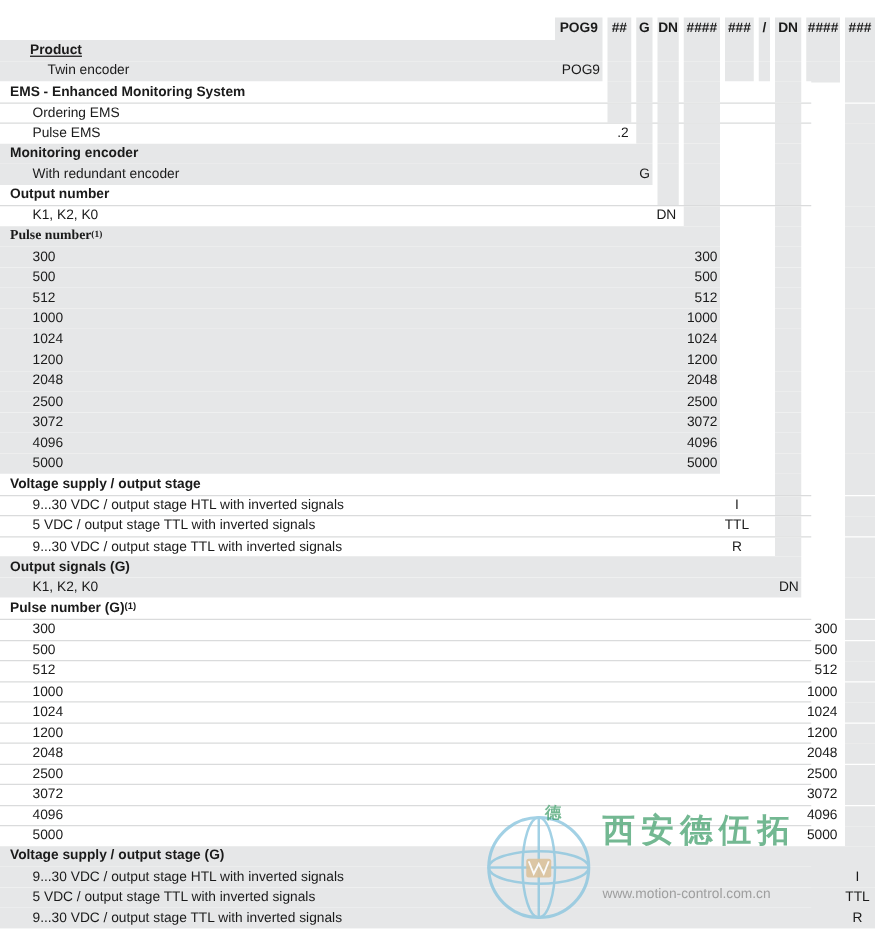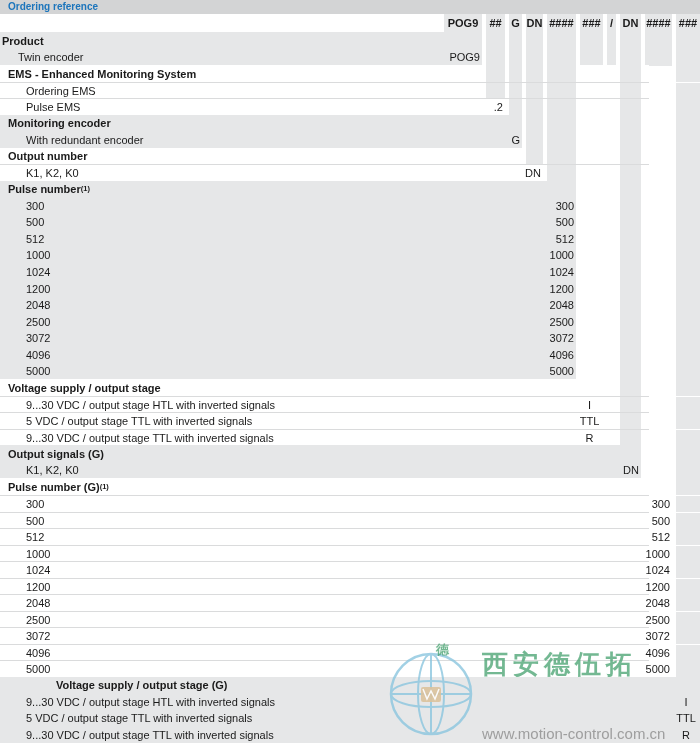--- a/index.html
+++ b/index.html
@@ -22,30 +22,27 @@
   .val{position:absolute;top:50%;transform:translateY(-50%);font-size:11px;line-height:1;text-align:right;box-sizing:border-box;padding-right:2px;}
   .val.c{text-align:center;padding-right:0;}
   .codelbl{position:absolute;top:50%;transform:translateY(-50%);font-size:11px;font-weight:bold;text-align:center;line-height:1;}
   .grayline{box-shadow:inset 0 1px 0 #ffffff;}
   .sepline{border-top:1px solid #dadbdc;}
   
   .wm{position:absolute;left:388px;top:645px;width:312px;height:98px;z-index:6;pointer-events:none;}
   .wm .stamp{position:absolute;left:48px;top:-4px;font-size:13px;color:rgba(68,160,109,.75);font-weight:bold;}
   .wm .cjk{position:absolute;left:94px;top:2px;font-size:26px;font-weight:bold;letter-spacing:5px;color:rgba(68,160,109,.75);white-space:nowrap;}
   .wm .phone{position:absolute;left:94px;top:36px;font-size:23px;font-weight:bold;color:rgba(116,174,222,.85);letter-spacing:1px;white-space:nowrap;}
-  .wm .url{position:absolute;left:94px;top:80px;font-size:15px;color:rgba(150,150,150,.9);white-space:nowrap;}
+  .wm .url{position:absolute;left:94px;top:64px;font-size:11px;color:rgba(150,150,150,.9);white-space:nowrap;}
   .wm svg{position:absolute;left:0;top:6px;opacity:.8;}
 </style>
 </head>
 <body>
 
 <div id="app">
-  <div class="titlebar">
-    <span>Ordering reference</span>
-  </div>
   <div id="codehead" class="row" style="top: 14px; height: 18px;">
       <div class="stripe" style="left: 444px; width: 38px;"></div>
       <div class="codelbl" style="left: 438px; width: 50px;">POG9</div>
       <div class="stripe" style="left: 486px; width: 19px;"></div>
       <div class="codelbl" style="left: 480px; width: 31px;">##</div>
       <div class="stripe" style="left: 509px; width: 13px;"></div>
       <div class="codelbl" style="left: 503px; width: 25px;">G</div>
       <div class="stripe" style="left: 526px; width: 17px;"></div>
       <div class="codelbl" style="left: 520px; width: 29px;">DN</div>
       <div class="stripe" style="left: 547px; width: 29px;"></div>
@@ -66,34 +63,34 @@
         <div class="sec-bg" style="width: 482px;"></div>
         <div class="stripe" style="left: 486px; width: 19px;"></div>
         <div class="stripe" style="left: 509px; width: 13px;"></div>
         <div class="stripe" style="left: 526px; width: 17px;"></div>
         <div class="stripe" style="left: 547px; width: 29px;"></div>
         <div class="stripe" style="left: 580px; width: 23px;"></div>
         <div class="stripe" style="left: 607px; width: 9px;"></div>
         <div class="stripe" style="left: 620px; width: 21px;"></div>
         <div class="stripe" style="left: 645px; width: 27px;"></div>
         <div class="stripe" style="left: 676px; width: 24px;"></div>
-        <span class="lbl b" style="left: 2px;">Product</span>
+        <span class="lbl b" style="left: 24px; text-decoration: underline;">Product</span>
       </div>
       <div class="row grayline" style="top: 48.5349px; height: 17.0349px;">
         <div class="sec-bg" style="width: 482px;"></div>
         <div class="stripe" style="left: 486px; width: 19px;"></div>
         <div class="stripe" style="left: 509px; width: 13px;"></div>
         <div class="stripe" style="left: 526px; width: 17px;"></div>
         <div class="stripe" style="left: 547px; width: 29px;"></div>
         <div class="stripe" style="left: 580px; width: 23px;"></div>
         <div class="stripe" style="left: 607px; width: 9px;"></div>
         <div class="stripe" style="left: 620px; width: 21px;"></div>
         <div class="stripe" style="left: 645px; width: 27px;"></div>
         <div class="stripe" style="left: 676px; width: 24px;"></div>
-        <span class="lbl" style="left: 18px;">Twin encoder</span>
+        <span class="lbl" style="left: 38px;">Twin encoder</span>
         <span class="val" style="left: 440px; width: 42px;">POG9</span>
       </div>
       <div class="row" style="top: 65.0698px; height: 17.0349px;">
         <div class="stripe" style="left: 486px; width: 19px;"></div>
         <div class="stripe" style="left: 509px; width: 13px;"></div>
         <div class="stripe" style="left: 526px; width: 17px;"></div>
         <div class="stripe" style="left: 547px; width: 29px;"></div>
         <div class="stripe" style="left: 620px; width: 21px;"></div>
         <div class="stripe" style="left: 676px; width: 24px;"></div>
         <span class="lbl b" style="left: 8px;">EMS - Enhanced Monitoring System</span>
@@ -140,21 +137,21 @@
         <div class="stripe" style="left: 676px; width: 24px;"></div>
         <span class="lbl b" style="left: 8px;">Output number</span>
       </div>
       <div class="row sepline" style="top: 164.279px; height: 17.0349px;">
         <div class="stripe" style="left: 547px; width: 29px;"></div>
         <div class="stripe" style="left: 620px; width: 21px;"></div>
         <div class="stripe" style="left: 676px; width: 24px;"></div>
         <span class="lbl" style="left: 26px;">K1, K2, K0</span>
         <span class="val" style="left: 522px; width: 21px;">DN</span>
       </div>
-      <div class="row grayline" style="top: 180.814px; height: 17.0349px;">
+      <div class="row grayline" style="top: 180.814px; height: 17.0349px; font-family: Liberation Serif, serif;">
         <div class="sec-bg" style="width: 576px;"></div>
         <div class="stripe" style="left: 620px; width: 21px;"></div>
         <div class="stripe" style="left: 676px; width: 24px;"></div>
         <span class="lbl b" style="left: 8px;">Pulse number<sup>(1)</sup></span>
       </div>
       <div class="row grayline" style="top: 197.349px; height: 17.0349px;">
         <div class="sec-bg" style="width: 576px;"></div>
         <div class="stripe" style="left: 620px; width: 21px;"></div>
         <div class="stripe" style="left: 676px; width: 24px;"></div>
         <span class="lbl" style="left: 26px;">300</span>
@@ -318,21 +315,21 @@
         <span class="lbl" style="left: 26px;">4096</span>
         <span class="val" style="left: 641px; width: 31px;">4096</span>
       </div>
       <div class="row sepline" style="top: 660.326px; height: 17.0349px;">
         <div class="stripe" style="left: 676px; width: 24px;"></div>
         <span class="lbl" style="left: 26px;">5000</span>
         <span class="val" style="left: 641px; width: 31px;">5000</span>
       </div>
       <div class="row grayline" style="top: 676.86px; height: 17.0349px;">
         <div class="sec-bg" style="width: 700px;"></div>
-        <span class="lbl b" style="left: 8px; margin-left: 48px;">Voltage supply / output stage (G)</span>
+        <span class="lbl b" style="left: 8px;">Voltage supply / output stage (G)</span>
       </div>
       <div class="row grayline" style="top: 693.395px; height: 17.0349px;">
         <div class="sec-bg" style="width: 700px;"></div>
         <span class="lbl" style="left: 26px;">9...30 VDC / output stage HTL with inverted signals</span>
         <span class="val c" style="left: 672px; width: 28px;">I</span>
       </div>
       <div class="row grayline" style="top: 709.93px; height: 17.0349px;">
         <div class="sec-bg" style="width: 700px;"></div>
         <span class="lbl" style="left: 26px;">5 VDC / output stage TTL with inverted signals</span>
         <span class="val c" style="left: 672px; width: 28px;">TTL</span>

